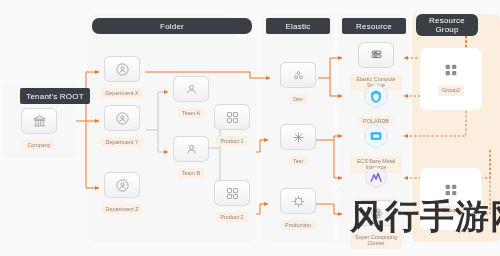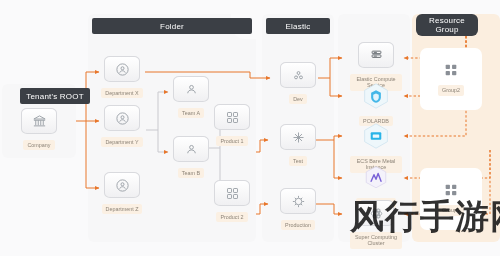--- a/index.html
+++ b/index.html
@@ -44,21 +44,21 @@
     font-size: 8px;
     line-height: 9px;
     text-align: center;
     border-radius: 2px;
     padding: 3px 4px;
     display: flex;
     align-items: center;
     justify-content: center;
     letter-spacing: .2px;
   }
-  .hdr-folder   { left: 92px;  top: 18px; width: 160px; height: 16px; }
+  .hdr-folder   { left: 92px;  top: 18px; width: 160px; height: 16px; border-radius: 7px; }
   .hdr-account  { left: 266px; top: 18px; width: 64px;  height: 16px; }
   .hdr-resource { left: 342px; top: 18px; width: 64px;  height: 16px; }
   .hdr-rg       { left: 416px; top: 14px; width: 62px;  height: 22px; border-radius: 6px; }
   .hdr-tenant   { left: 20px;   top: 88px; width: 70px;  height: 16px; }
 
   
   .node {
     position: absolute;
     width: 48px;
     text-align: center;
@@ -196,20 +196,21 @@
       <path d="M466,36 L466,96 L404,96" marker-end="url(#arl)"></path>
       <path d="M466,36 L466,136 L404,136" marker-end="url(#arl)"></path>
       <path d="M490,150 L490,178 L404,178" marker-end="url(#arl)"></path>
       <path d="M490,150 L490,214 L404,214" marker-end="url(#arl)"></path>
     </g>
   </svg>
 
   <div class="hdr hdr-tenant">Tenant's ROOT</div>
   <div class="hdr hdr-folder">Folder</div>
   <div class="hdr hdr-account">Elastic</div>
+  <div class="hdr hdr-resource">Resource</div>
   <div class="hdr hdr-rg">Resource Group</div>
 
   <div class="node" style="left:15px; top:108px;">
     <div class="cyl">
       <svg viewBox="0 0 24 24" fill="none" stroke="#9aa0a6" stroke-width="1.5">
         <path d="M3 10h18M12 3l9 5H3l9-5z"></path>
           <path d="M6 10v8M10 10v8M14 10v8M18 10v8"></path>
           <path d="M3 19h18"></path>
       </svg>
     </div>

